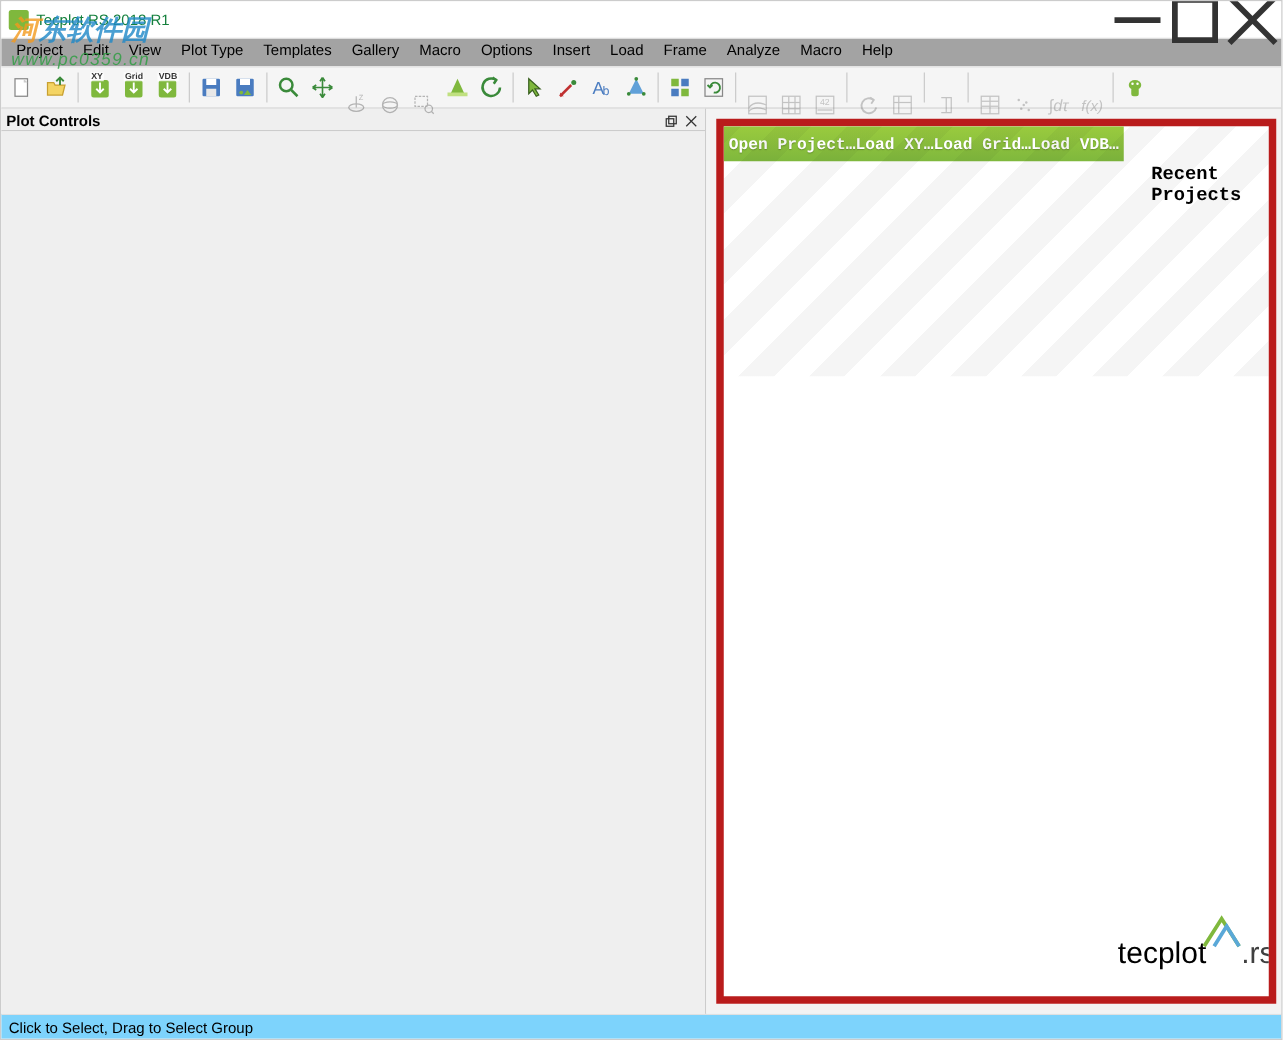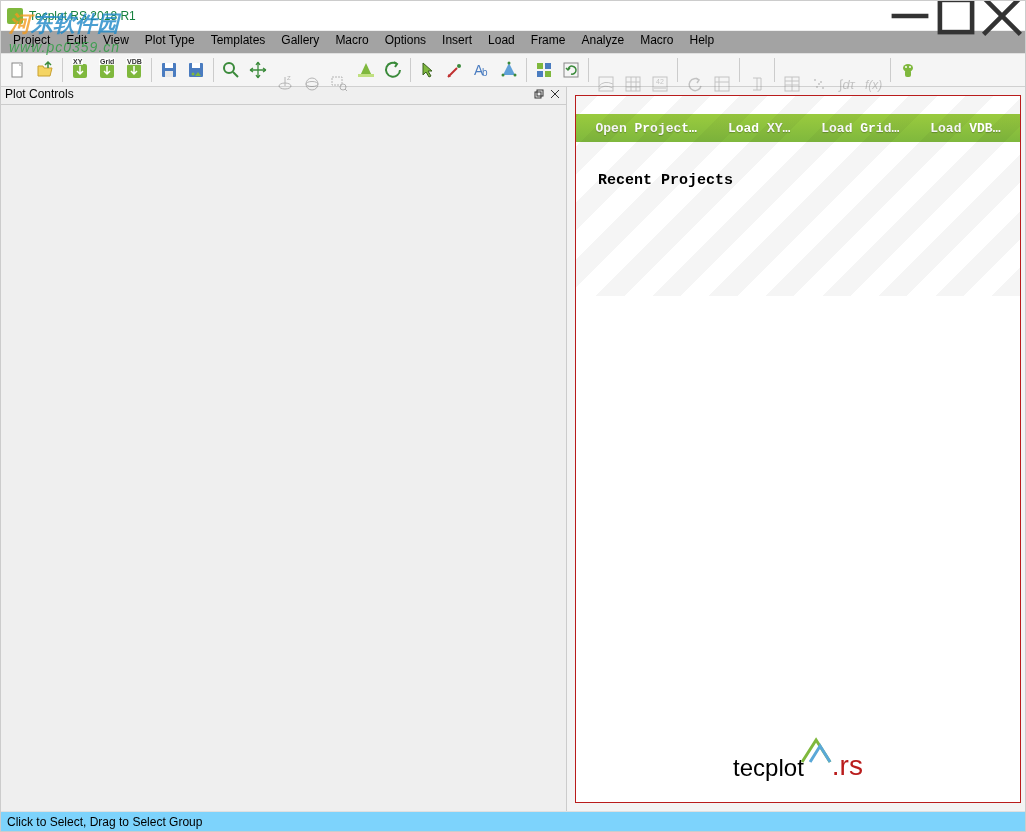--- a/index.html
+++ b/index.html
@@ -28,39 +28,39 @@
 .tb-btn.disabled { opacity: 0.45; cursor: default; margin-top: 28px; }
 .tb-sep { width: 1px; height: 24px; background: #ccc; margin: 0 3px; }
 .tb-btn svg { width: 20px; height: 20px; }
 .tb-badge { position: absolute; top: 1px; left: 4px; font-size: 7px; font-weight: bold; color: #333; background: rgba(255,255,255,0.8); padding: 0 1px; }
 
 
 .content { display: flex; height: calc(100% - 30px - 22px - 34px - 20px); }
 
 
 .plot-controls { width: 566px; background: #efefef; border-right: 1px solid #ccc; display: flex; flex-direction: column; }
-.plot-controls .panel-header { height: 18px; display: flex; align-items: flex-start; background: #efefef; border-bottom: 1px solid #ccc; font-family: "SimSun", "宋体", monospace; font-size: 12px; padding: 0 4px; }
+.plot-controls .panel-header { height: 18px; display: flex; align-items: flex-end; background: #efefef; border-bottom: 1px solid #ccc; font-family: "SimSun", "宋体", monospace; font-size: 12px; padding: 0 4px; font-weight: bold; }
 .panel-header .panel-title { flex: 1; }
 .panel-header .panel-btn { width: 14px; height: 14px; display: flex; align-items: center; justify-content: center; font-size: 10px; cursor: pointer; margin-left: 2px; }
 .plot-controls .panel-body { flex: 1; background: #efefef; }
 
 
 .welcome { flex: 1; background: #f3f3f3; display: flex; flex-direction: column; padding: 8px 4px 8px 8px; }
-.welcome-inner { flex:1; background: #fff; border: 1px solid #b91c1c; display:flex; flex-direction:column; position:relative; overflow:hidden; }
+.welcome-inner { flex:1; background: #fff; border: 6px solid #b91c1c; display:flex; flex-direction:row; position:relative; overflow:hidden; }
 .stripes { position:absolute; top:0; left:0; right:0; height: 200px;
   background: repeating-linear-gradient(-45deg, rgba(0,0,0,0.04) 0 20px, rgba(0,0,0,0) 20px 40px); pointer-events:none; }
 .welcome-top-space { height: 18px; }
 .welcome-bar { height: 28px; background: linear-gradient(#9acb3e, #7fb83d); display: flex; align-items: center; justify-content: space-around; padding: 0 4px; }
 .welcome-bar .wb-btn { color: #fff; font-family: "Courier New", monospace; font-weight: bold; font-size: 13px; cursor: pointer; text-shadow: 0 1px 1px rgba(0,0,0,0.25); white-space: nowrap; }
 .welcome-body { flex:1; padding: 30px 22px; position:relative; }
 .welcome-body .rp-title { font-family: "Courier New", monospace; font-weight: bold; font-size: 15px; margin-bottom: 6px; }
 .welcome-body .rp-text { font-family: "Courier New", monospace; font-size: 14px; }
 .logo { position:absolute; bottom: 20px; left: 50%; transform: translateX(-50%); display:flex; align-items:flex-end; }
 .logo .logo-text { font-size: 24px; color: #000000; }
-.logo .logo-ext { font-size: 28px; color: #b91c1c; }
+.logo .logo-ext { font-size: 24px; color: #404040; }
 .logo-mark { width: 32px; height: 28px; margin-bottom: 18px; margin-left: -4px; }
 
 
 .statusbar { height: 20px; display: flex; align-items: center; padding: 0 6px; font-size: 12px; background: #7dd3fc; border-top: 1px solid #e0e0e0; }
 </style>
 </head>
 <body>
 
 <div class="watermark">
   <div class="wm-top"><span class="orange">河</span><span>东软件园</span></div>

